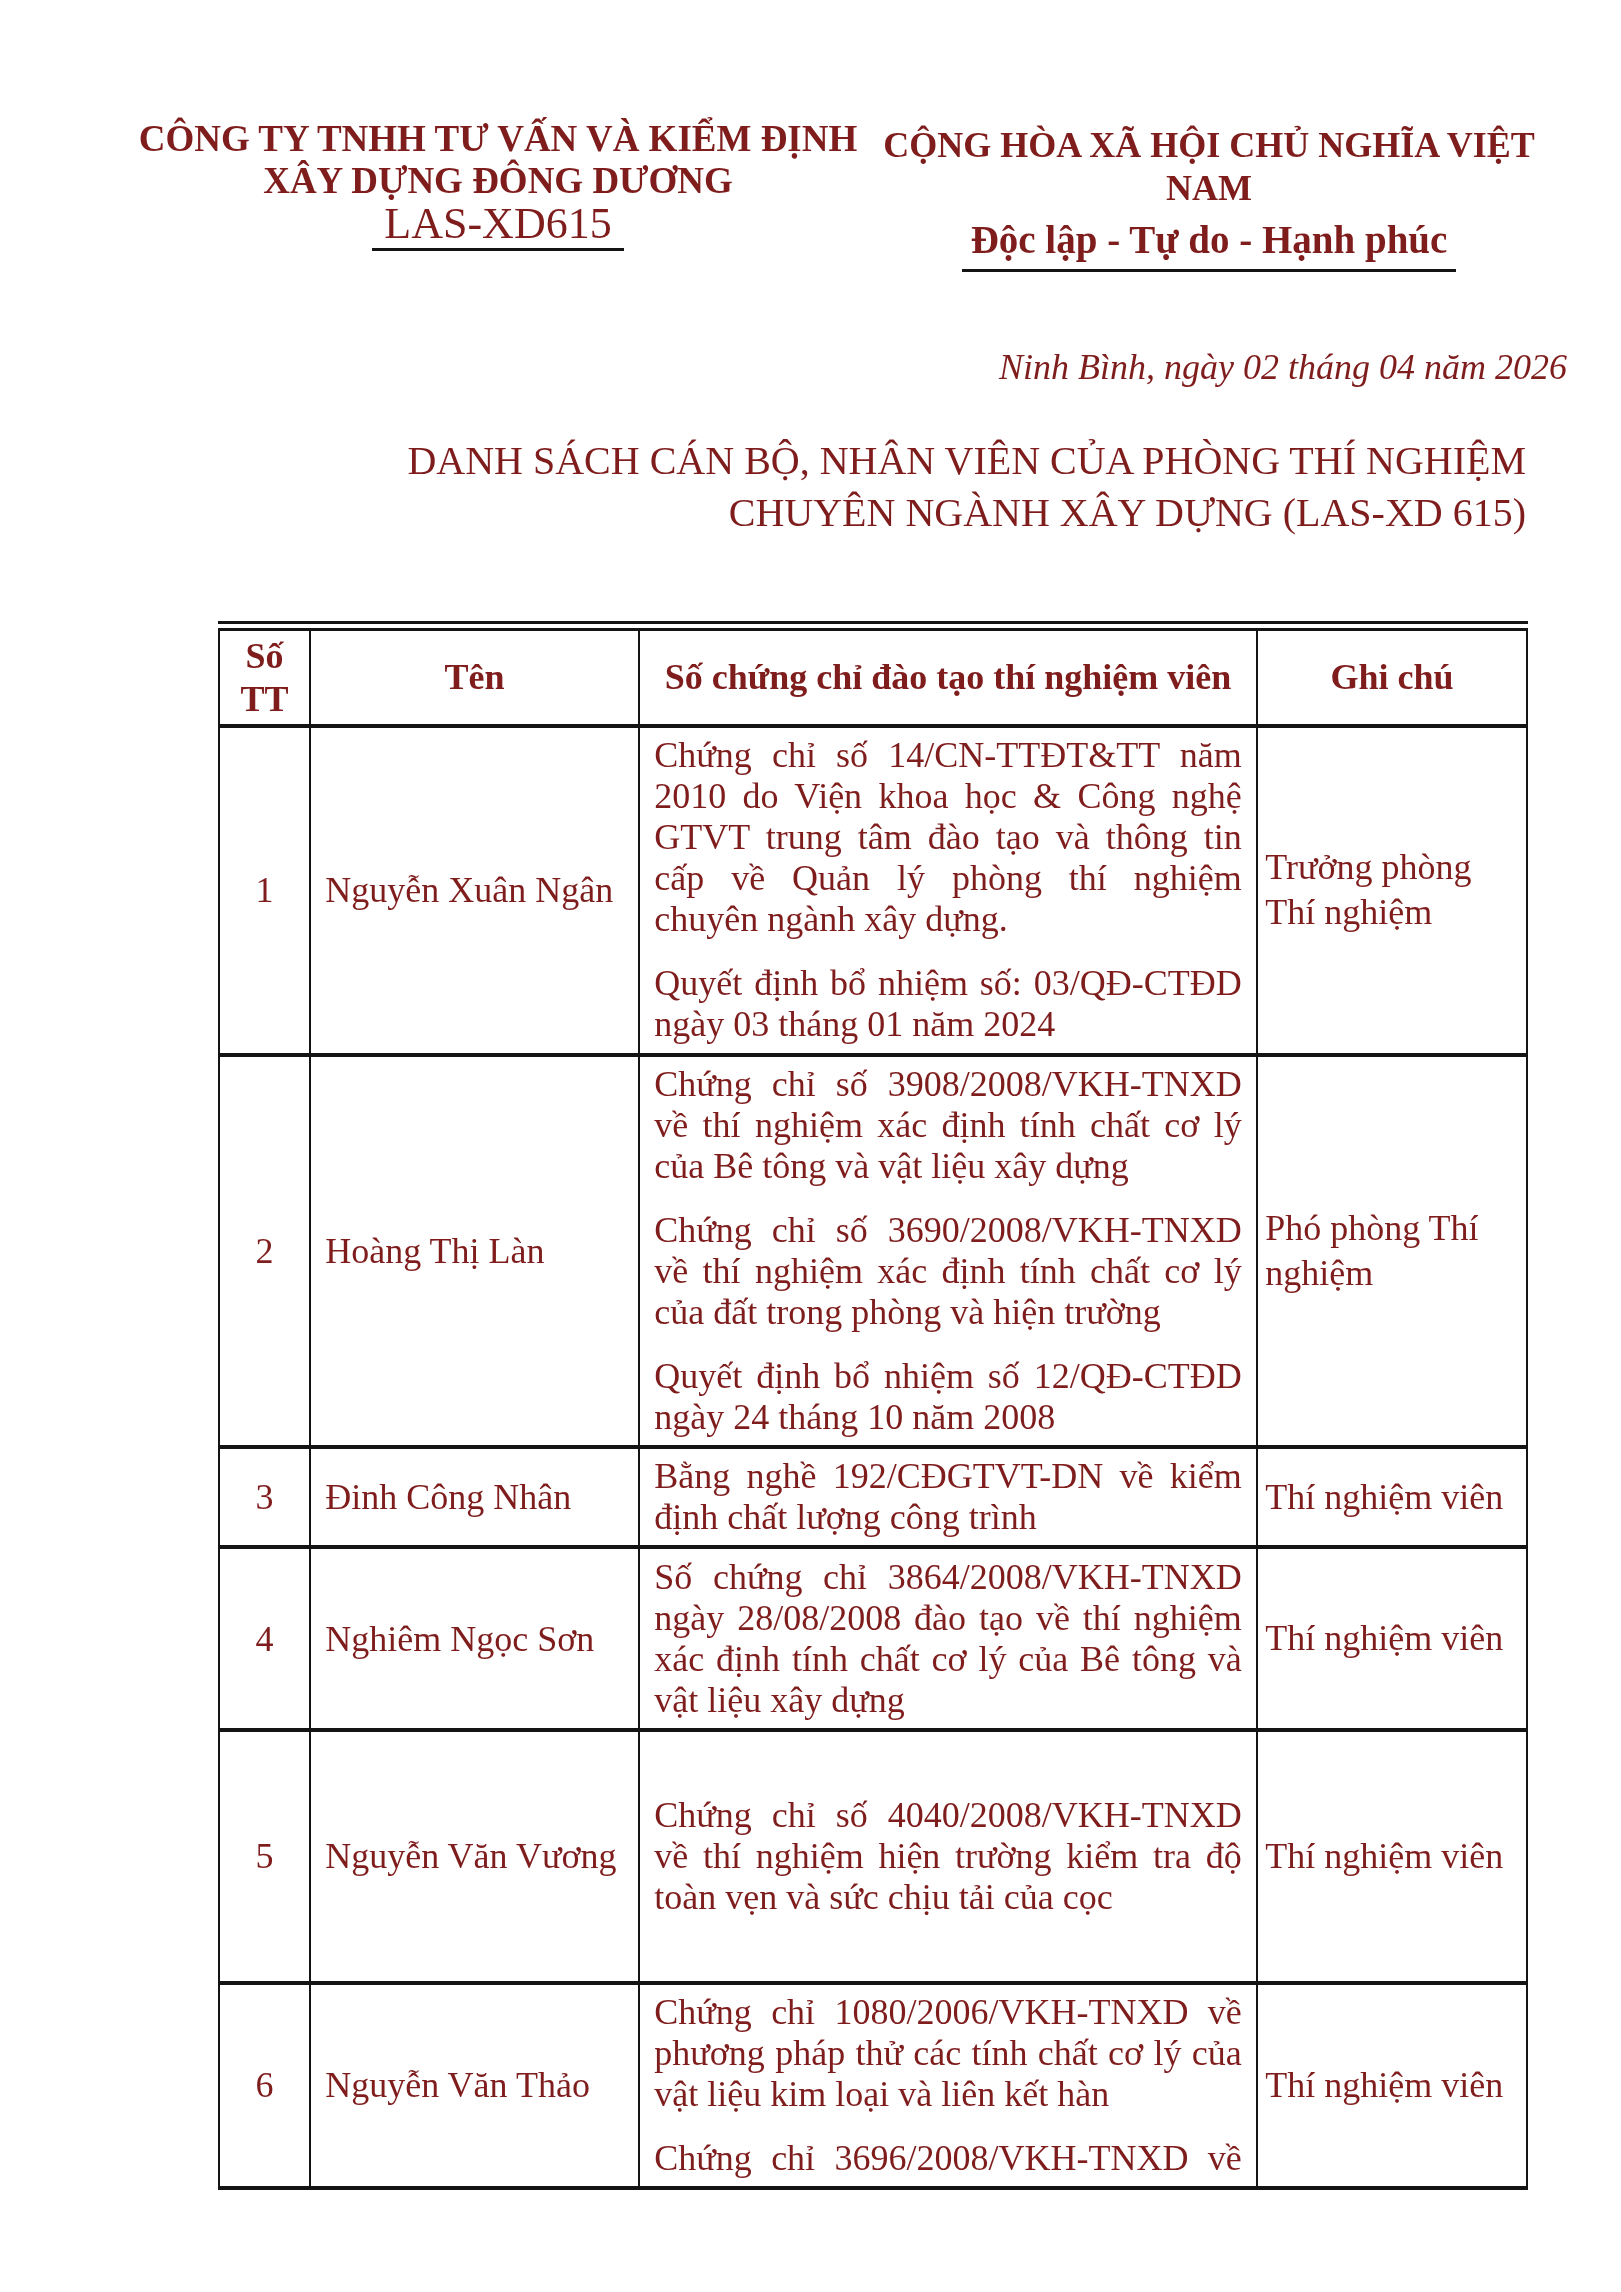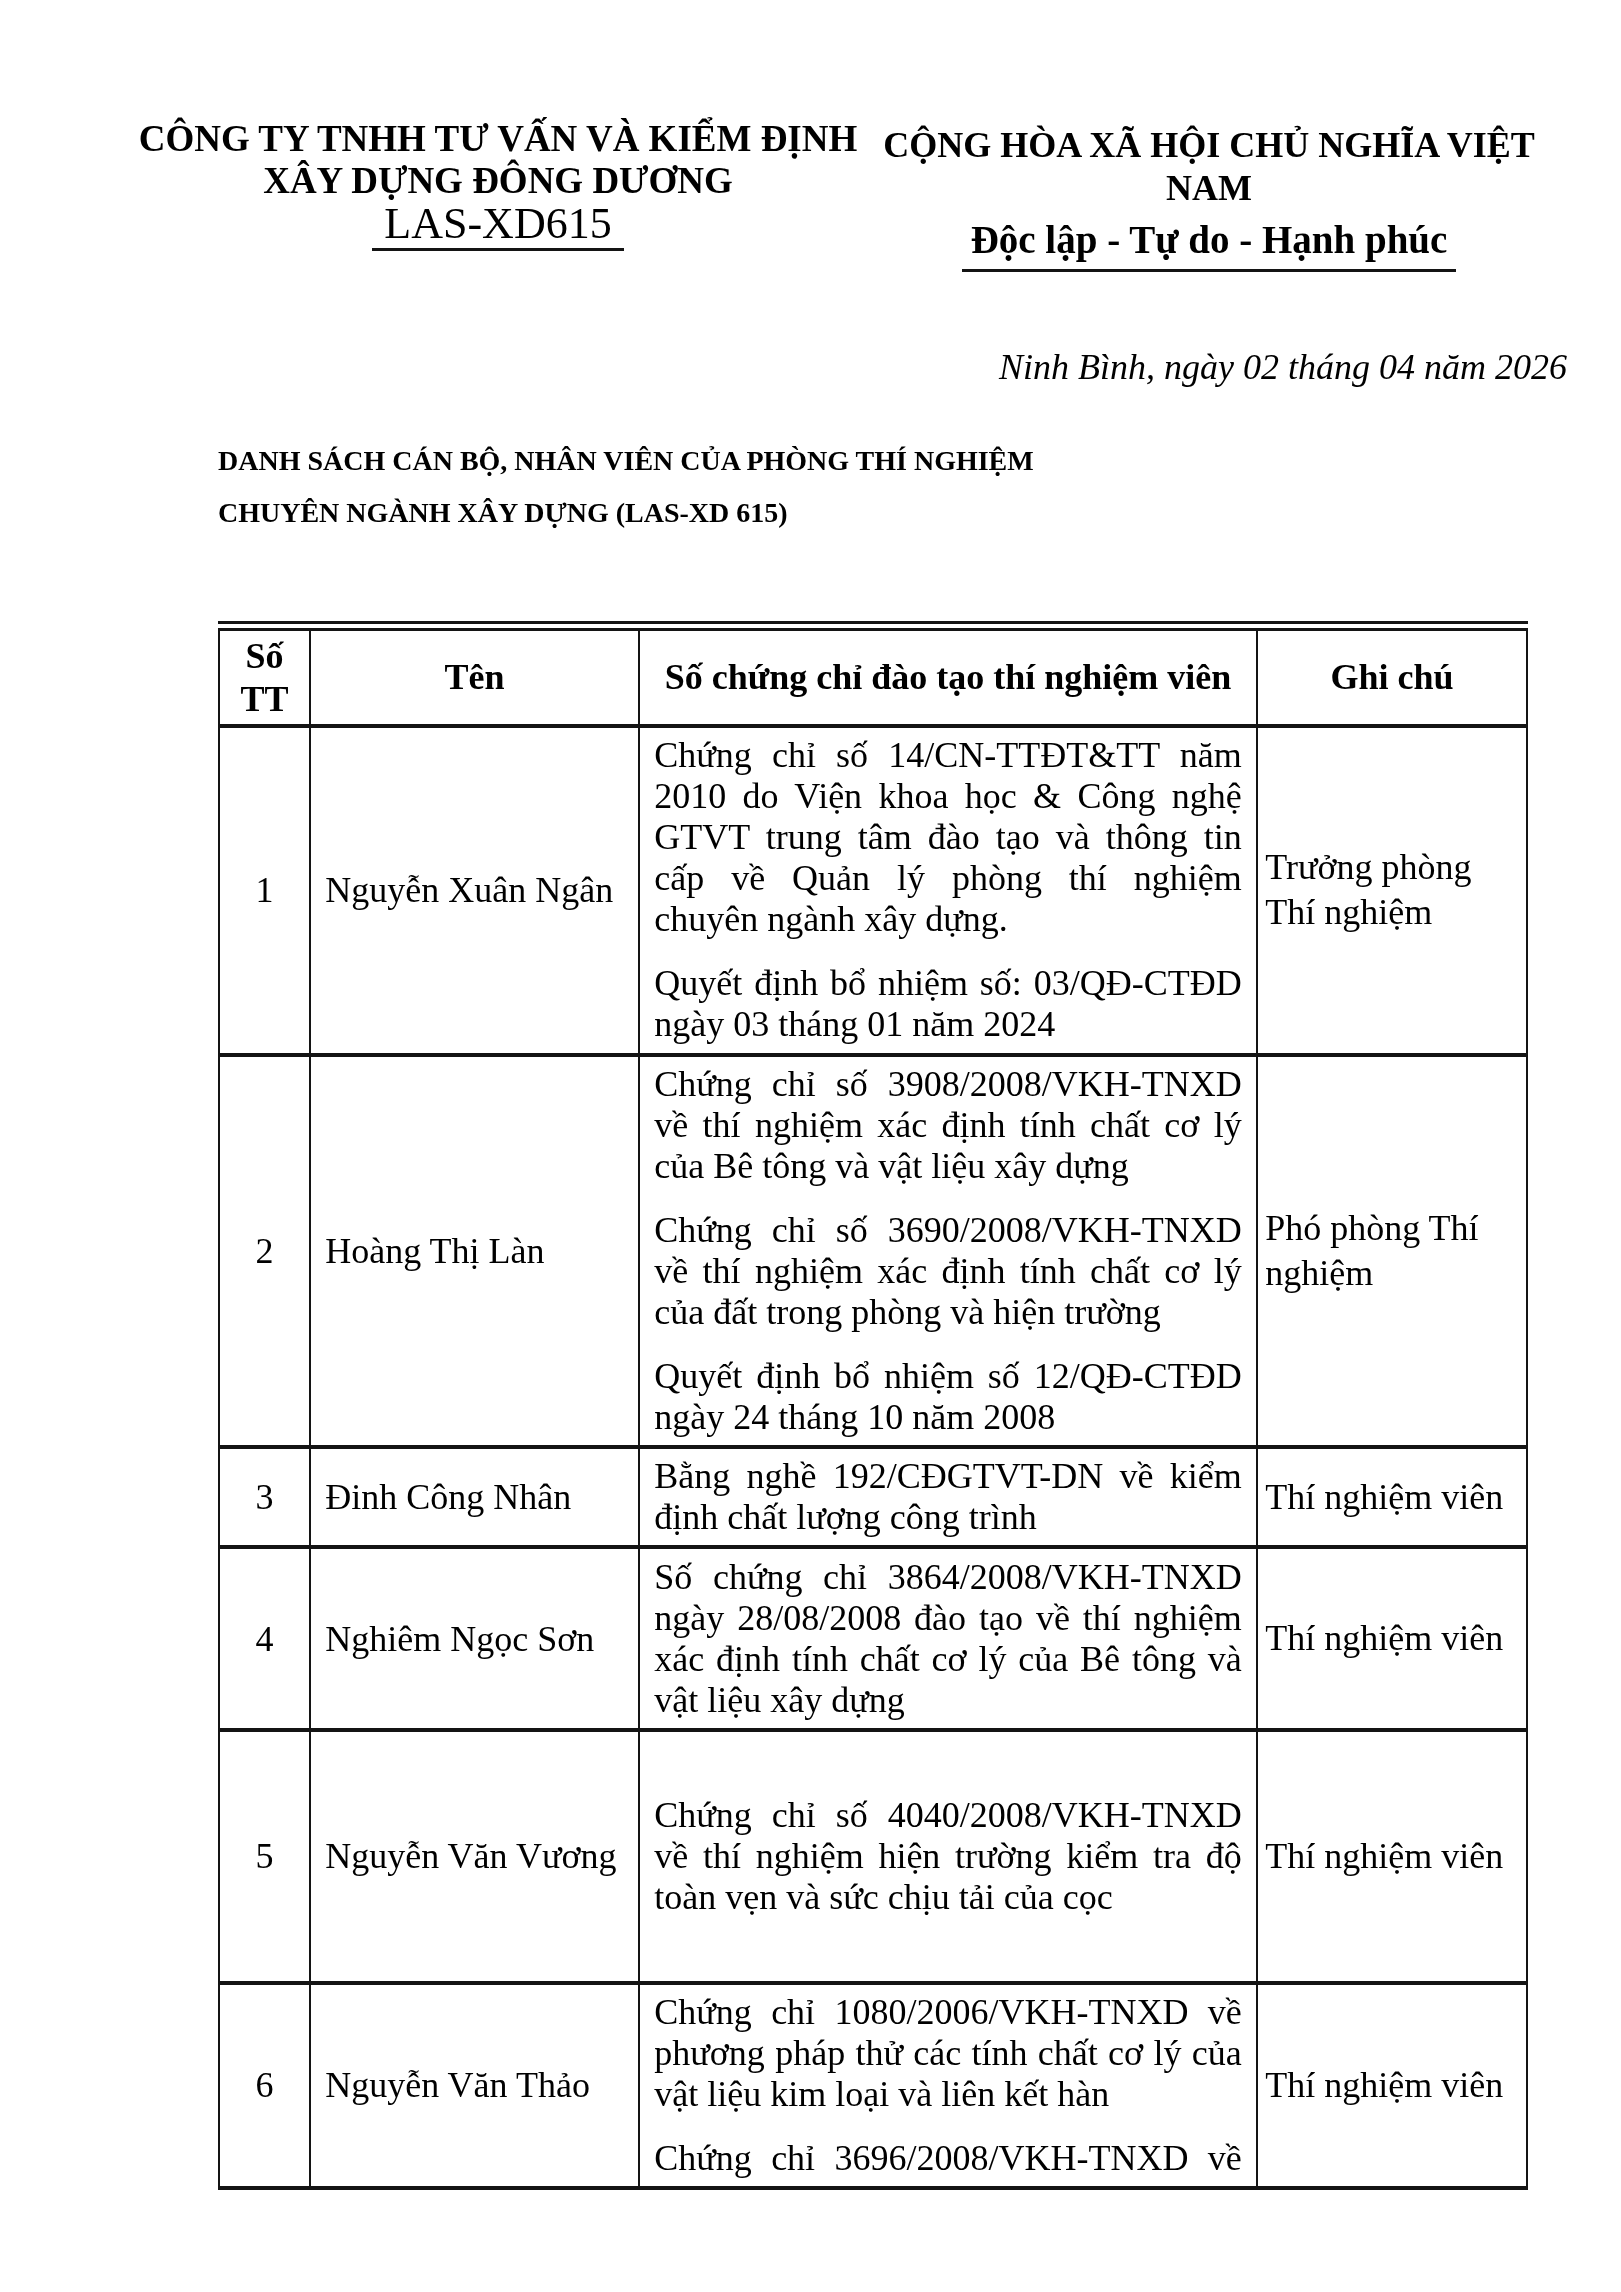--- a/index.html
+++ b/index.html
@@ -1,21 +1,21 @@
 <!DOCTYPE html>
 <html lang="vi" style="font-size:14.3px"><head>
 <meta charset="utf-8">
 <style>
   html, body { margin: 0; padding: 0; background: #ffffff; }
   .page {
     position: relative;
     width: 1622px;
     height: 2293px;
     background: #ffffff;
-    color: #000000;
+    color: #7f1d1d;
     font-family: "Liberation Serif", "DejaVu Serif", serif;
     overflow: hidden;
   }
 
   
   .org-block {
     position: absolute;
     left: 113px; top: 118px; width: 770px;
     text-align: center;
     line-height: 42px;
@@ -49,23 +49,23 @@
     left: 851px; top: 346px; width: 716px;
     text-align: right;
     font-style: italic;
     font-size: 36px;
   }
 
   
   .doc-title {
     position: absolute;
     left: 218px; top: 435px; width: 1308px;
-    text-align: left;
-    font-weight: bold;
-    font-size: 28px;
+    text-align: right;
+    font-weight: normal;
+    font-size: 40px;
     line-height: 52px;
   }
 
   
   .staff-table {
     position: absolute;
     left: 218px; top: 621px;
     width: 1308px;
     border-collapse: collapse;
     table-layout: fixed;

